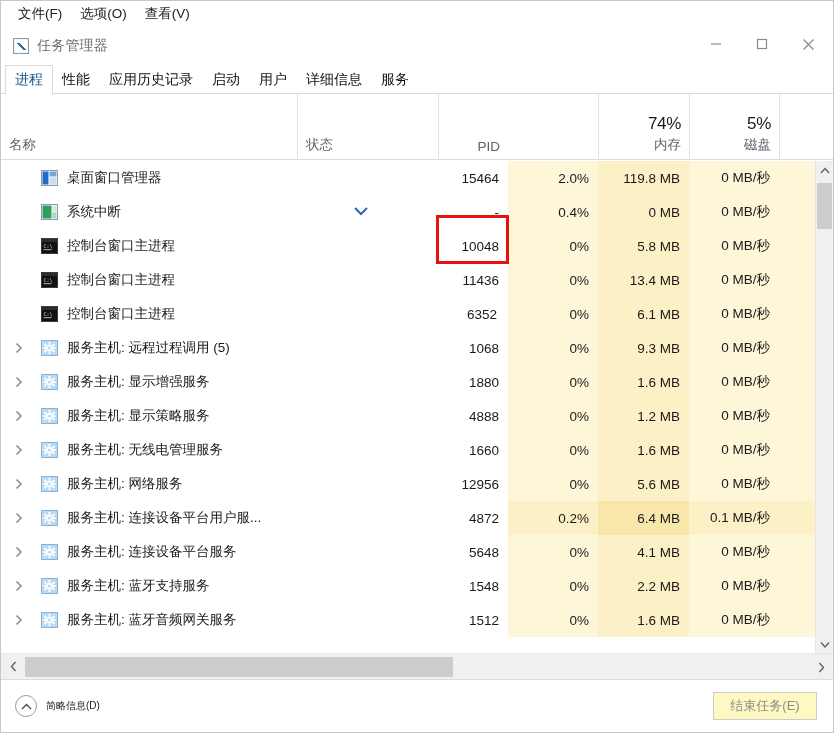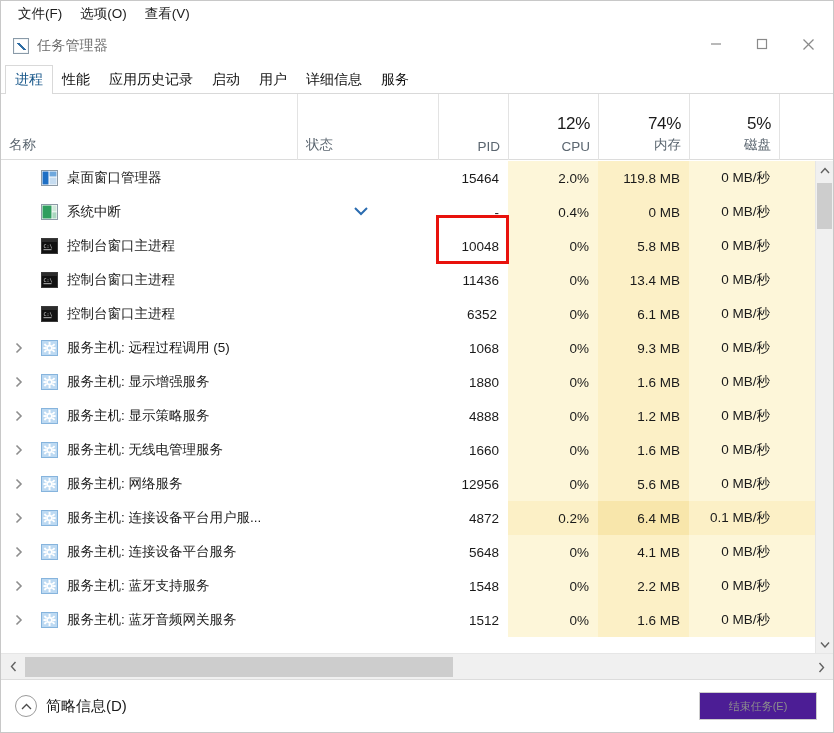--- a/index.html
+++ b/index.html
@@ -219,26 +219,26 @@
   #fewer-details {
     display: flex; align-items: center;
     margin-left: 14px;
   }
   #fewer-circle {
     width: 22px; height: 22px; border-radius: 50%;
     border: 1px solid #9b9b9b;
     display: flex; align-items: center; justify-content: center;
     margin-right: 9px;
   }
-  #fewer-label { font-size: 15px; color: #1a1a1a; }
+  #fewer-label { font-size: 10px; color: #1a1a1a; }
   #end-task {
     position: absolute; right: 16px; top: 12px;
-    width: 118px; height: 28px;
-    background: #4c1d95; border: 1px solid #cdcdcd;
-    color: #8d8d8d; font-size: 11px;
+    width: 104px; height: 28px;
+    background: #fef9c3; border: 1px solid #cdcdcd;
+    color: #8d8d8d; font-size: 13px;
     display: flex; align-items: center; justify-content: center;
   }
 </style>
 </head>
 <body>
 
 <div id="window">
 
   <div id="menubar">
     <div class="menu-item">文件(F)</div>
@@ -288,24 +288,20 @@
     <div id="header">
       <div class="hcell" style="left:296px; width:141px;">
         <div class="lbl left">状态</div>
       </div>
       <div class="hcell first" style="left:0; width:296px;">
         <div class="lbl left">名称</div>
       </div>
       <div class="hcell" style="left:437px; width:70px;">
         <div class="lbl right">PID</div>
       </div>
-      <div class="hcell" style="left:507px; width:90px;">
-        <div class="pct">12%</div>
-        <div class="lbl right">CPU</div>
-      </div>
       <div class="hcell" style="left:597px; width:91px;">
         <div class="pct">74%</div>
         <div class="lbl right">内存</div>
       </div>
       <div class="hcell" style="left:688px; width:90px;">
         <div class="pct">5%</div>
         <div class="lbl right">磁盘</div>
       </div>
       <div class="hcell" style="left:778px; width:56px;"></div>
     </div>

